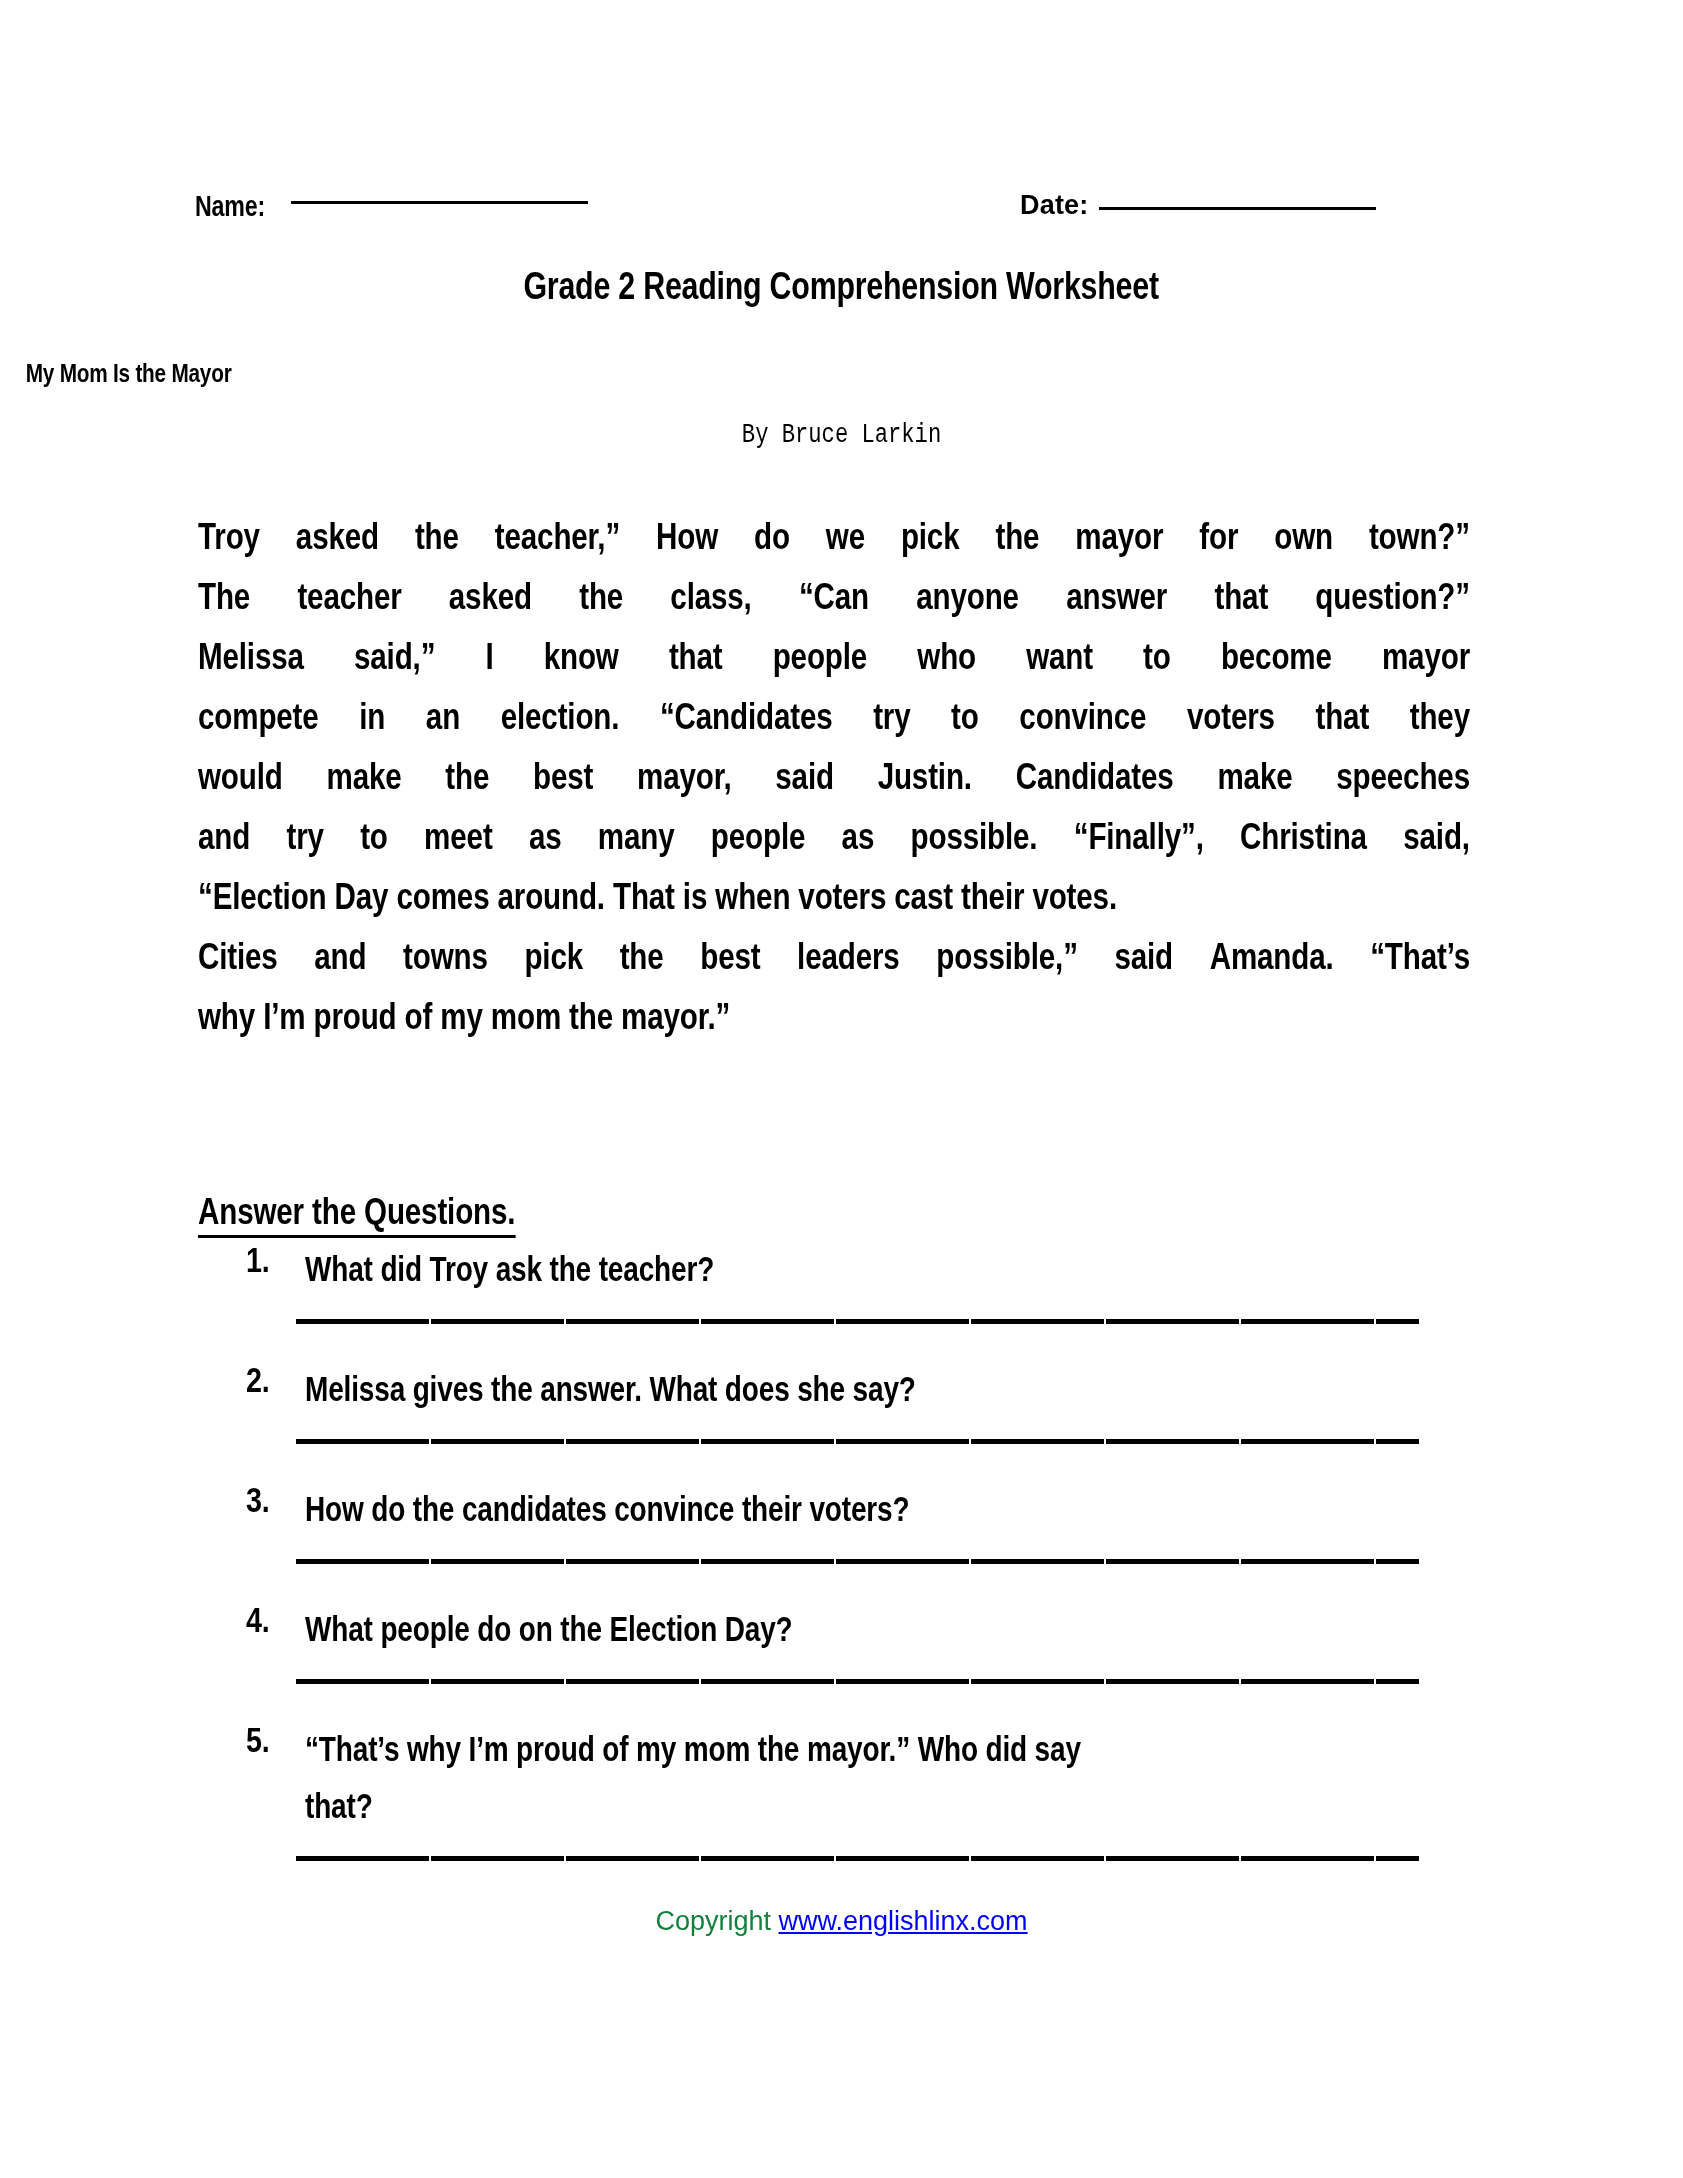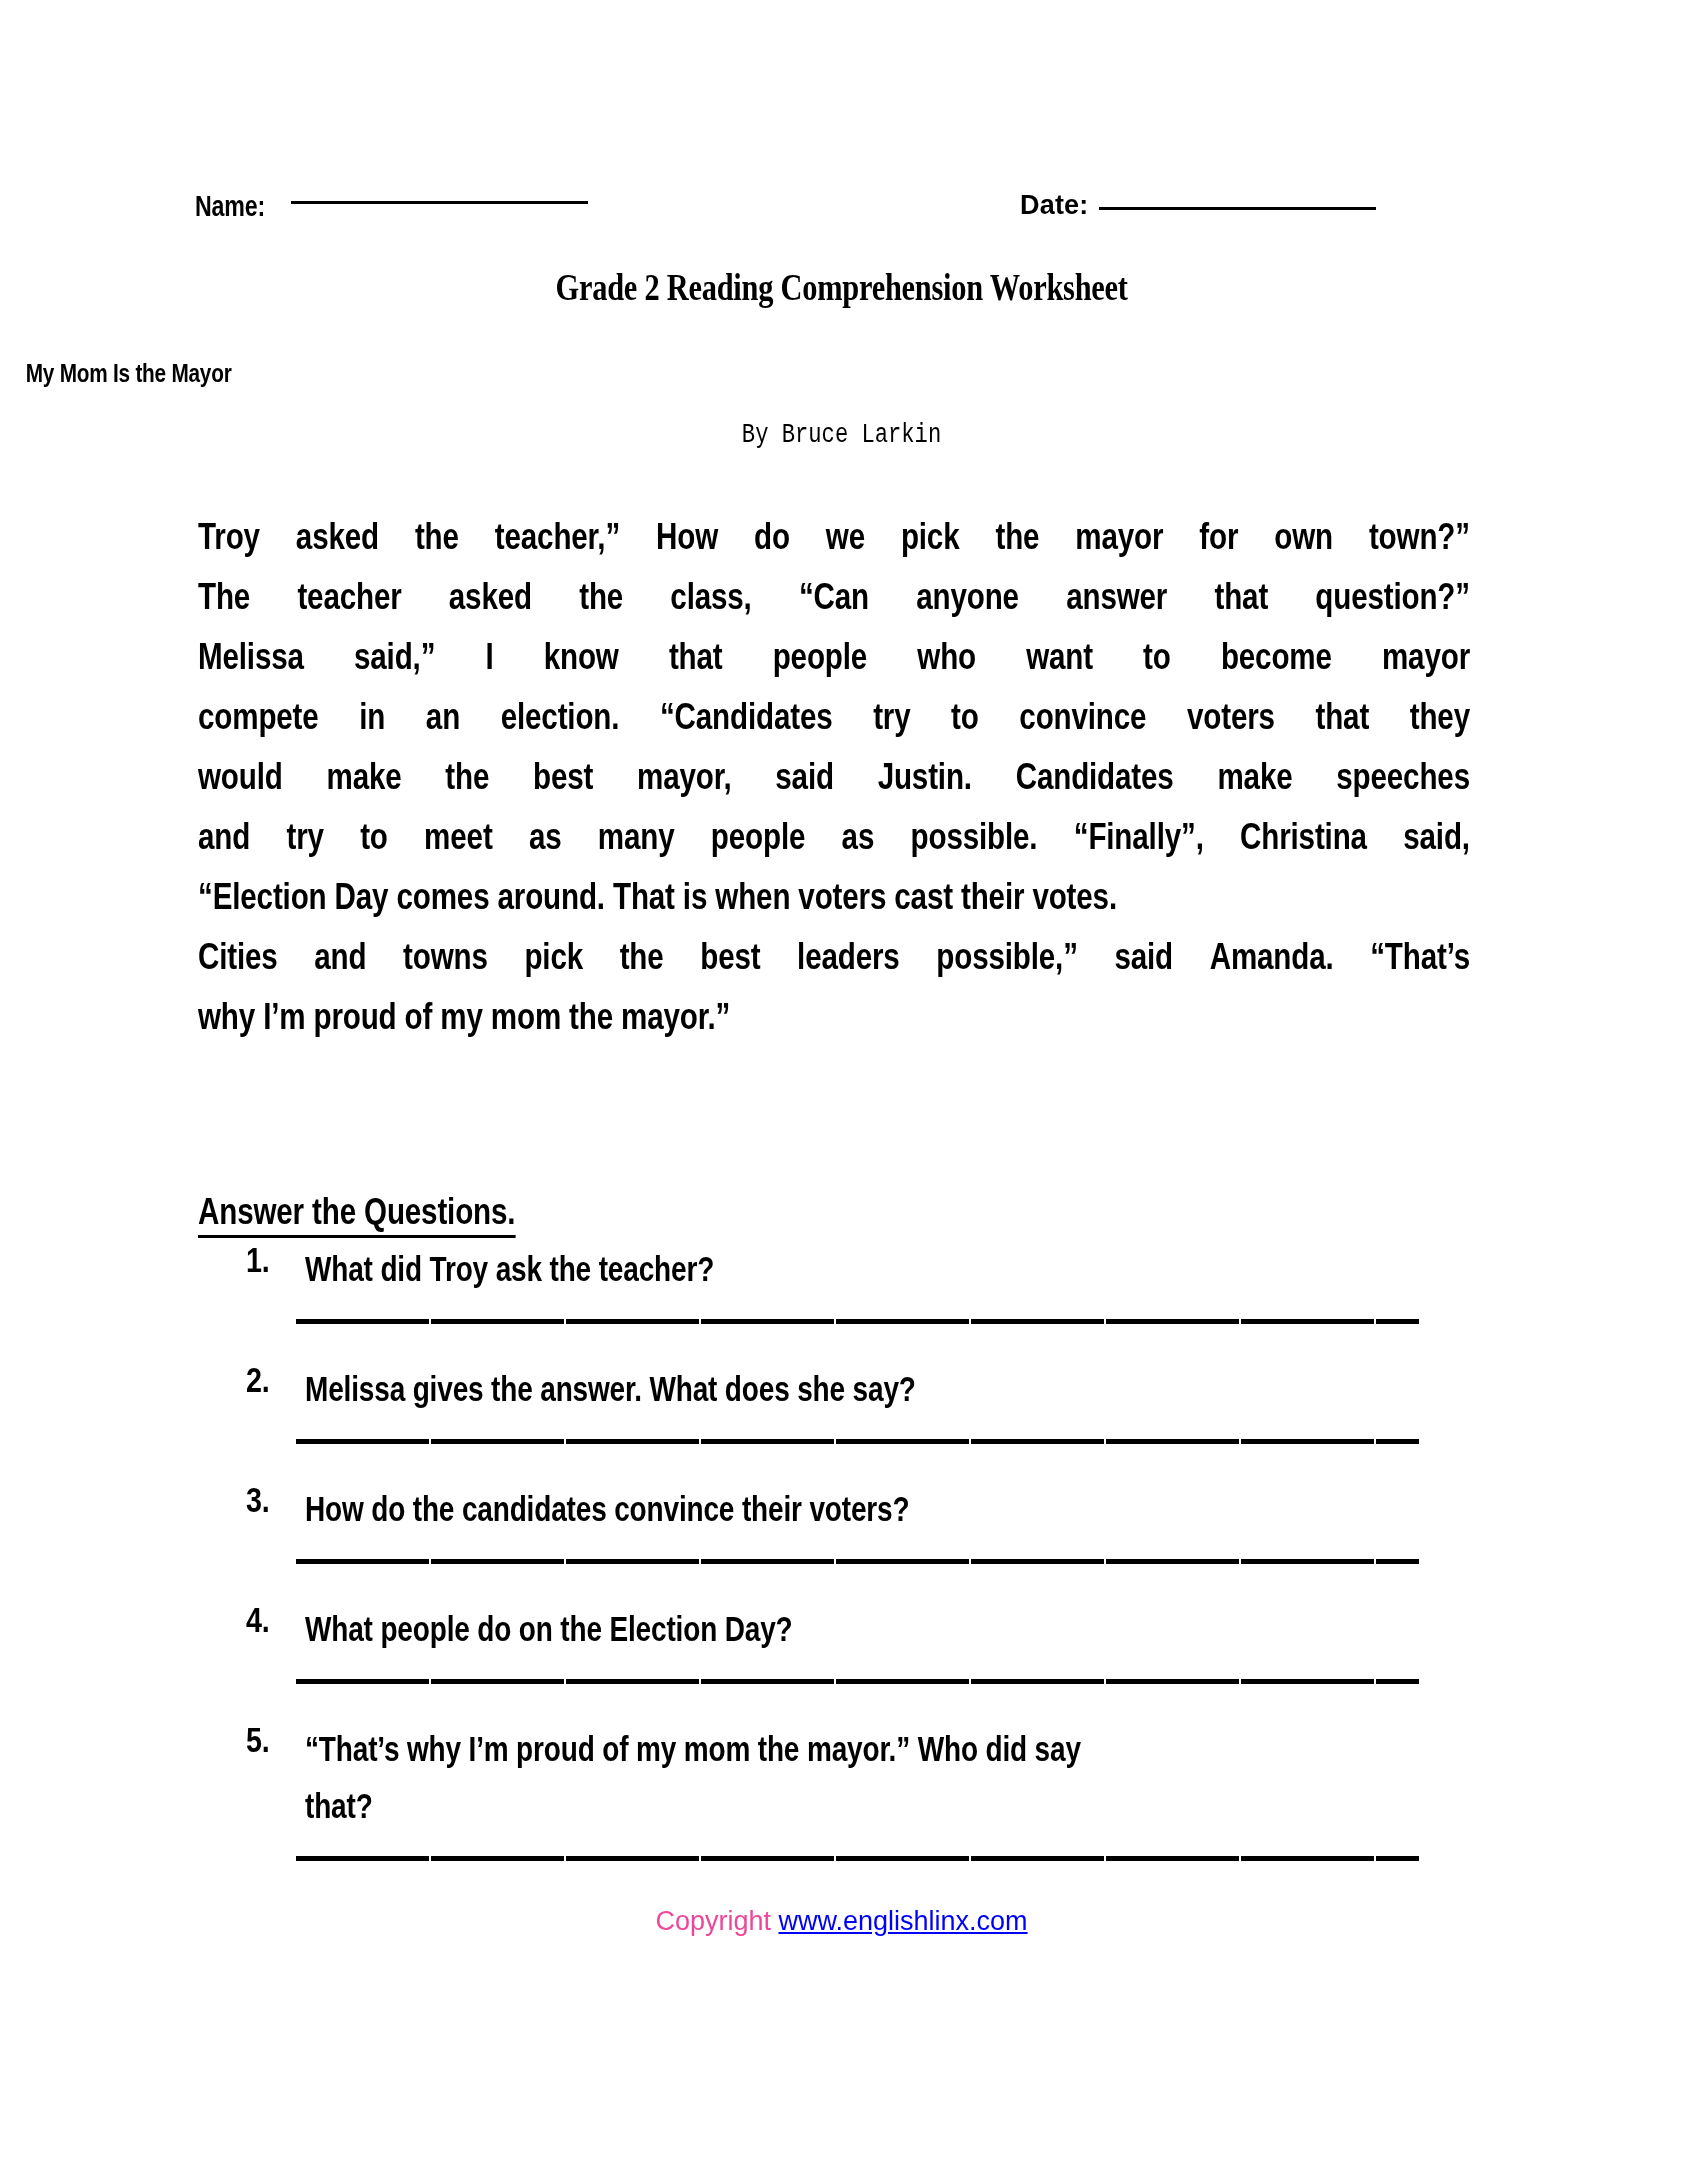--- a/index.html
+++ b/index.html
@@ -81,21 +81,21 @@
     top: -4px;
   }
 
   
   .title-main {
     position: absolute;
     left: 0;
     top: 265px;
     width: 1683px;
     text-align: center;
-    font-family: Liberation Serif, serif;
+    font-family: Liberation Sans, sans-serif;
     font-weight: bold;
     font-size: 38px;
     letter-spacing: -0.3px;
   }
   .title-main span {
     display: inline-block;
     transform: scaleX(0.80);
   }
   .title-story {
     position: absolute;
@@ -238,21 +238,21 @@
   .footer {
     position: absolute;
     left: 0;
     top: 1906px;
     width: 1683px;
     text-align: center;
     font-family: "Liberation Sans", sans-serif;
     font-size: 27px;
     font-weight: normal;
   }
-  .footer .copy { color: #ec4899; }
+  .footer .copy { color: #15803d; }
   .footer .link {
     color: #0000FF;
     text-decoration: underline;
     margin-top: 38px;
   }
 </style>
 </head>
 <body>
 
 <div class="page">

